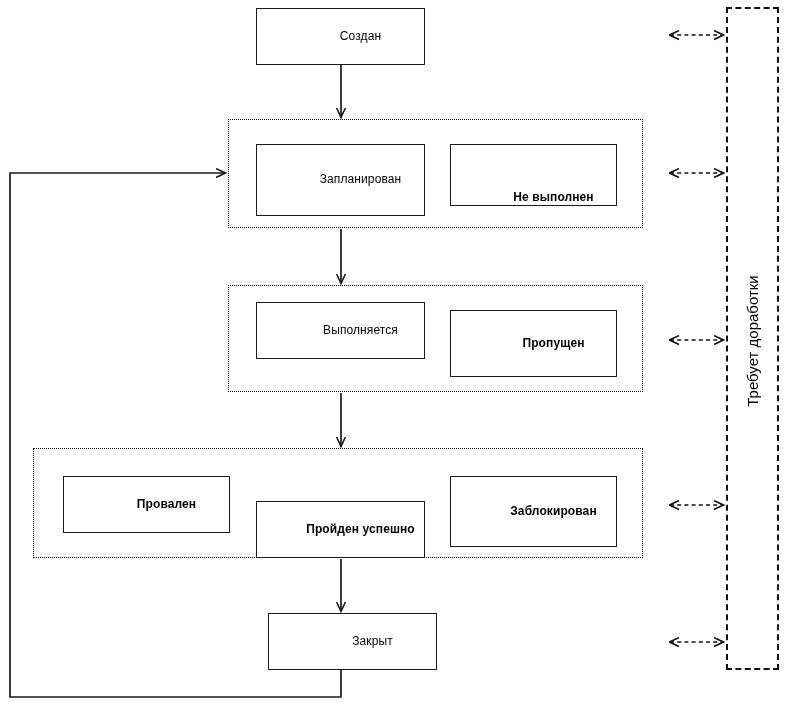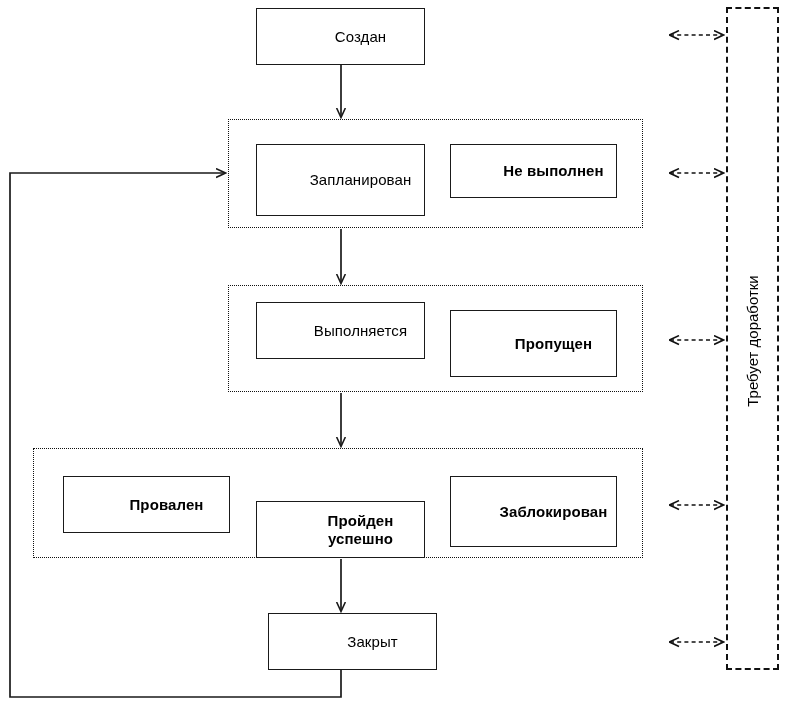--- a/index.html
+++ b/index.html
@@ -10,21 +10,21 @@
   .node{
     position:absolute;
     box-sizing:border-box;
     border:1.6px solid #1a1a1a;
     background:#ffffff;
     display:flex;
     align-items:center;
     justify-content:center;
     text-align:center;
     color:#000000;
-    font-size:15px;
+    font-size:12px;
     line-height:1.15;
     letter-spacing:0.1px;
     padding-left:40px;
   }
   .node.bold{font-weight:bold;}
   .node span{display:block;width:100%;padding:0 4px;}
 
   .group{
     position:absolute;
     box-sizing:border-box;
@@ -89,21 +89,21 @@
   <div class="group" style="left:33px;top:448px;width:610px;height:110px;"></div>
 
   <div class="node" style="left:256px;top:8px;width:169px;height:57px;">
     <span>Создан</span>
   </div>
 
   <div class="node" style="left:256px;top:144px;width:169px;height:72px;">
     <span>Запланирован</span>
   </div>
 
-  <div class="node bold" style="left:450px;top:144px;width:167px;height:54px;">
+  <div class="node bold" style="left:450px;top:144px;width:167px;height:62px;align-items:flex-end;">
     <span>Не выполнен</span>
   </div>
 
   <div class="node" style="left:256px;top:302px;width:169px;height:57px;">
     <span>Выполняется</span>
   </div>
 
   <div class="node bold" style="left:450px;top:310px;width:167px;height:67px;">
     <span>Пропущен</span>
   </div>

